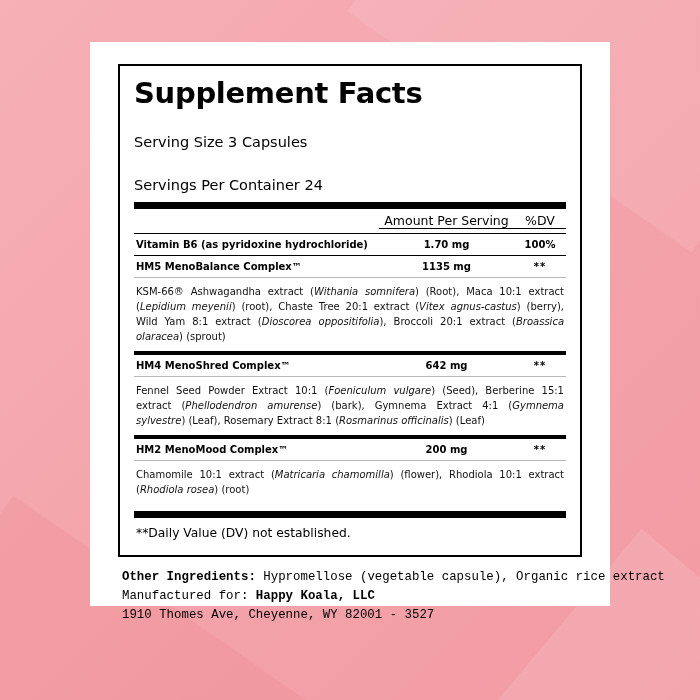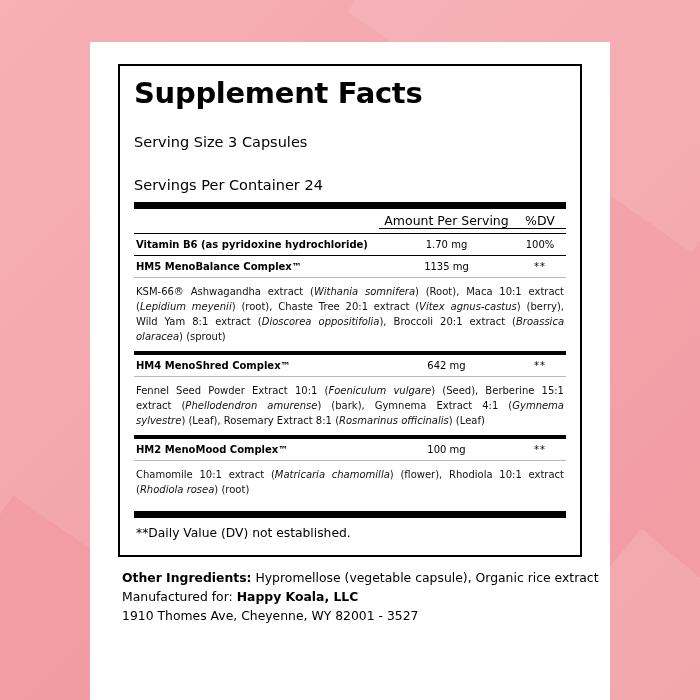--- a/index.html
+++ b/index.html
@@ -48,21 +48,21 @@
     right: -110px;
     transform: rotate(40deg);
     background: rgba(255, 255, 255, 0.12);
   }
 
   .label-card {
     position: absolute;
     left: 90px;
     top: 42px;
     width: 520px;
-    height: 659px;
+    height: 564px;
     background: #ffffff;
     box-sizing: border-box;
     padding: 22px 28px 18px 28px;
   }
 
   .facts-box {
     border: 2px solid #000;
     box-sizing: border-box;
     padding: 12px 14px 10px 14px;
   }
@@ -127,21 +127,21 @@
     border-bottom: 0;
   }
 
   .nutrient-row {
     font-weight: bold;
     font-size: 10px;
     padding: 5px 0 5px 0;
   }
   .nutrient-row .c-amt,
   .nutrient-row .c-dv {
-    font-weight: normal;
+    font-weight: bold;
   }
 
   .dagger {
     letter-spacing: 1px;
     font-weight: bold;
   }
 
   .desc {
     font-size: 10px;
     line-height: 1.5;
@@ -158,20 +158,21 @@
     line-height: 1.42;
     color: #000;
     padding: 7px 2px 2px 2px;
   }
 
   .other {
     font-size: 12.4px;
     line-height: 1.55;
     color: #000;
     padding: 11px 2px 0 4px;
+    font-family: Liberation Mono, monospace;
   }
   .other .strong {
     font-weight: bold;
   }
   .other-line {
     white-space: nowrap;
   }
 
   .hdr-underline {
     border-bottom: 1px solid #000;
@@ -241,21 +242,21 @@
       <div class="rule-hair"></div>
 
       <div class="desc">
         Fennel Seed Powder Extract 10:1 (<i>Foeniculum vulgare</i>) (Seed), Berberine 15:1 extract (<i>Phellodendron amurense</i>) (bark), Gymnema Extract 4:1 (<i>Gymnema sylvestre</i>) (Leaf), Rosemary Extract 8:1 (<i>Rosmarinus officinalis</i>) (Leaf)
       </div>
 
       <div class="rule-med"></div>
 
       <div class="row nutrient-row">
         <div class="c-name">HM2 MenoMood Complex™</div>
-        <div class="c-amt">100 mg</div>
+        <div class="c-amt">200 mg</div>
         <div class="c-dv dagger">**</div>
       </div>
 
       <div class="rule-hair"></div>
 
       <div class="desc">
         Chamomile 10:1 extract (<i>Matricaria chamomilla</i>) (flower), Rhodiola 10:1 extract (<i>Rhodiola rosea</i>) (root)
       </div>
 
       <div class="rule-thick"></div>

